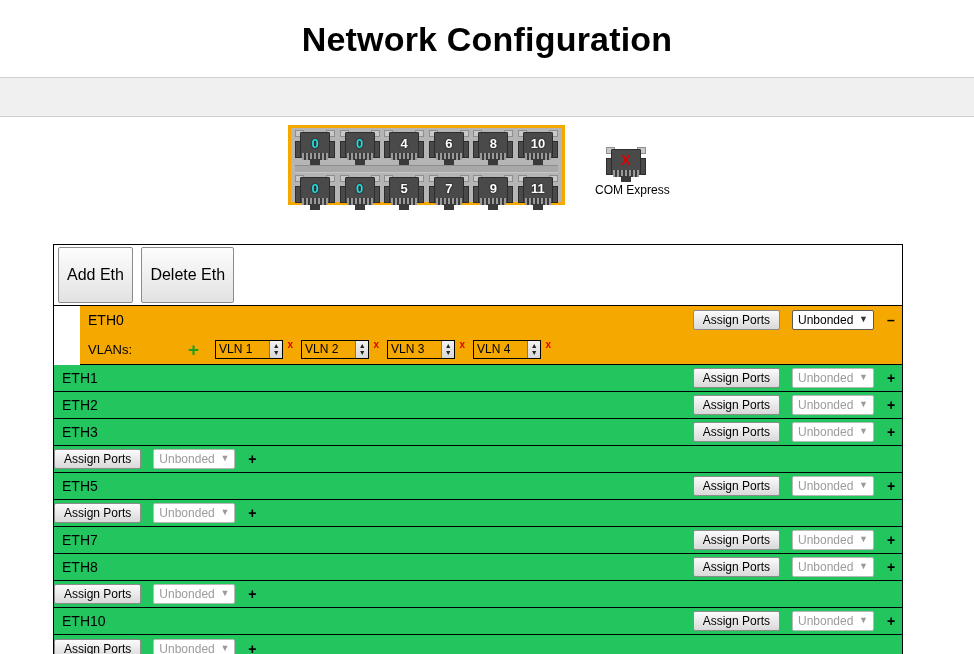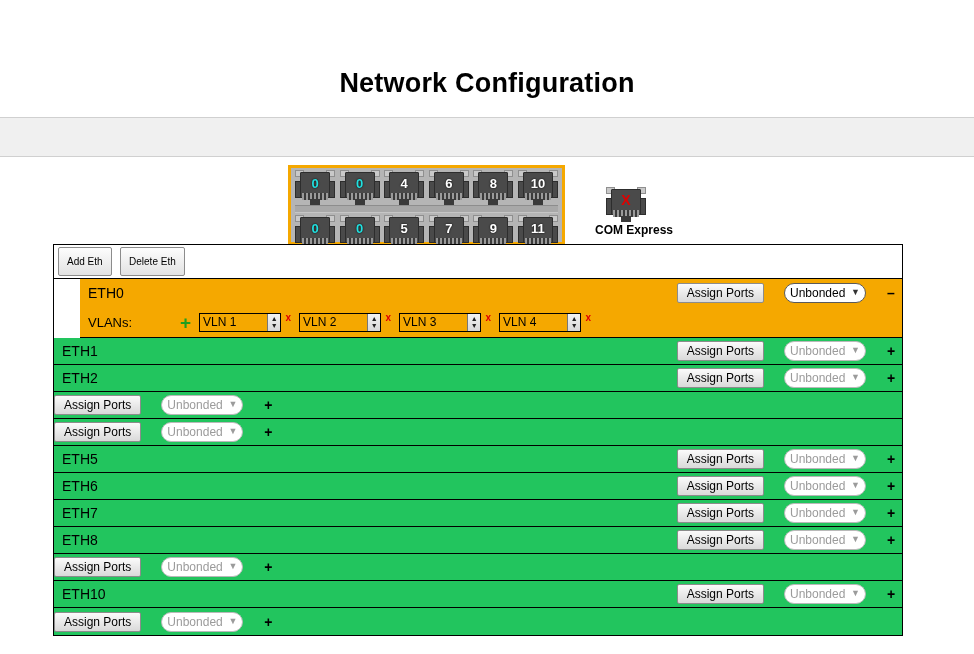--- a/index.html
+++ b/index.html
@@ -7,26 +7,25 @@
     margin: 0; padding: 0;
     width: 974px; height: 654px;
     background: #ffffff;
     font-family: "Liberation Sans", sans-serif;
     overflow: hidden;
   }
 
   
   .page-title {
     text-align: center;
-    font-size: 27px;
+    font-size: 34px;
     font-weight: bold;
     color: #000;
     padding: 20px 0 18px;
     letter-spacing: 0.2px;
-    margin-top: 48px;
   }
   .grey-band {
     height: 40px;
     background: #f0f0f0;
     border-top: 1px solid #d0d0d0;
     border-bottom: 1px solid #d0d0d0;
   }
 
   
   .device-area {
@@ -148,76 +147,75 @@
     text-align: center;
     font-size: 14px;
     font-weight: bold;
     color: #e00000;
     z-index: 5;
   }
   .com-label {
     font-size: 12px;
     color: #000;
     white-space: nowrap;
-    font-weight: bold;
   }
 
   
   .panel {
     position: absolute;
     left: 53px; top: 244px;
     width: 850px;
     border: 1px solid #000;
     background: #fff;
   }
   .toolbar {
     padding: 2px 4px;
     border-bottom: 1px solid #000;
     background: #fff;
   }
-  .toolbar .btn { margin-right: 4px; font-size: 10px; padding: 8px 8px; }
+  .toolbar .btn { margin-right: 4px; font-size: 16px; padding: 18px 8px; }
 
   .eth-row {
     position: relative;
     height: 27px;
     border-bottom: 1px solid #000;
     background: #22c55e;
     display: flex;
     align-items: center;
   }
   .eth-row:last-child { border-bottom: none; }
   .eth-row .eth-label {
     font-size: 14px;
     color: #000;
     padding-left: 8px;
     flex: 1;
   }
   .row-controls {
     display: flex;
     align-items: center;
-    gap: 20px;
+    gap: 12px;
     padding-right: 6px;
   }
   .assign-btn {
     font-size: 12px;
     padding: 2px 9px;
     background: linear-gradient(to bottom, #fbfbfb, #d9d9d9);
     border: 1px solid #8c8c8c;
     border-radius: 2px;
     cursor: pointer;
     color: #000;
     white-space: nowrap;
   }
   .bond-select {
     position: relative;
     width: 82px;
     font-size: 12px;
     padding: 2px 12px 2px 5px;
     border: 1px solid #b9b9b9;
-    border-radius: 10px;
+    border-radius: 2px;
     background: #fff;
     color: #9b9b9b;
     white-space: nowrap;
     cursor: default;
   }
   .bond-select.enabled {
     border: 1px solid #5a5a5a;
     color: #000;
     cursor: pointer;
   }
@@ -250,37 +248,37 @@
     height: 28px;
     display: flex;
     align-items: center;
   }
   .eth0-top .eth-label { flex: 1; padding-left: 8px; font-size: 14px; color: #000; }
   .vlan-line {
     height: 30px;
     display: flex;
     align-items: center;
     padding-left: 8px;
-    gap: 0px;
+    gap: 8px;
   }
   .vlans-label { font-size: 13px; color: #000; width: 92px; }
   .plus-green {
     font-size: 19px;
     font-weight: bold;
     color: #1f9e1f;
     line-height: 1;
     margin-right: 8px;
     cursor: pointer;
     user-select: none;
   }
   .vlan-field {
     position: relative;
     display: inline-flex;
     align-items: center;
-    width: 82px; height: 19px;
+    width: 68px; height: 19px;
     border: 1px solid #000;
     background: #f5a800;
     margin-right: 18px;
   }
   .vlan-field .vlan-text {
     font-size: 12px;
     color: #000;
     padding-left: 3px;
     flex: 1;
   }
@@ -558,20 +556,21 @@
       </div>
       <div class="eth-row">
         <div class="eth-label">ETH2</div>
         <div class="row-controls">
           <button class="assign-btn">Assign Ports</button>
           <div class="bond-select"><span>Unbonded</span><span class="chev">▼</span></div>
           <div class="plusminus">+</div>
         </div>
       </div>
       <div class="eth-row">
+        <div class="eth-label">ETH3</div>
         <div class="row-controls">
           <button class="assign-btn">Assign Ports</button>
           <div class="bond-select"><span>Unbonded</span><span class="chev">▼</span></div>
           <div class="plusminus">+</div>
         </div>
       </div>
       <div class="eth-row">
         <div class="row-controls">
           <button class="assign-btn">Assign Ports</button>
           <div class="bond-select"><span>Unbonded</span><span class="chev">▼</span></div>
@@ -580,21 +579,20 @@
       </div>
       <div class="eth-row">
         <div class="eth-label">ETH5</div>
         <div class="row-controls">
           <button class="assign-btn">Assign Ports</button>
           <div class="bond-select"><span>Unbonded</span><span class="chev">▼</span></div>
           <div class="plusminus">+</div>
         </div>
       </div>
       <div class="eth-row">
-        <div class="eth-label">ETH6</div>
         <div class="row-controls">
           <button class="assign-btn">Assign Ports</button>
           <div class="bond-select"><span>Unbonded</span><span class="chev">▼</span></div>
           <div class="plusminus">+</div>
         </div>
       </div>
       <div class="eth-row">
         <div class="eth-label">ETH7</div>
         <div class="row-controls">
           <button class="assign-btn">Assign Ports</button>

